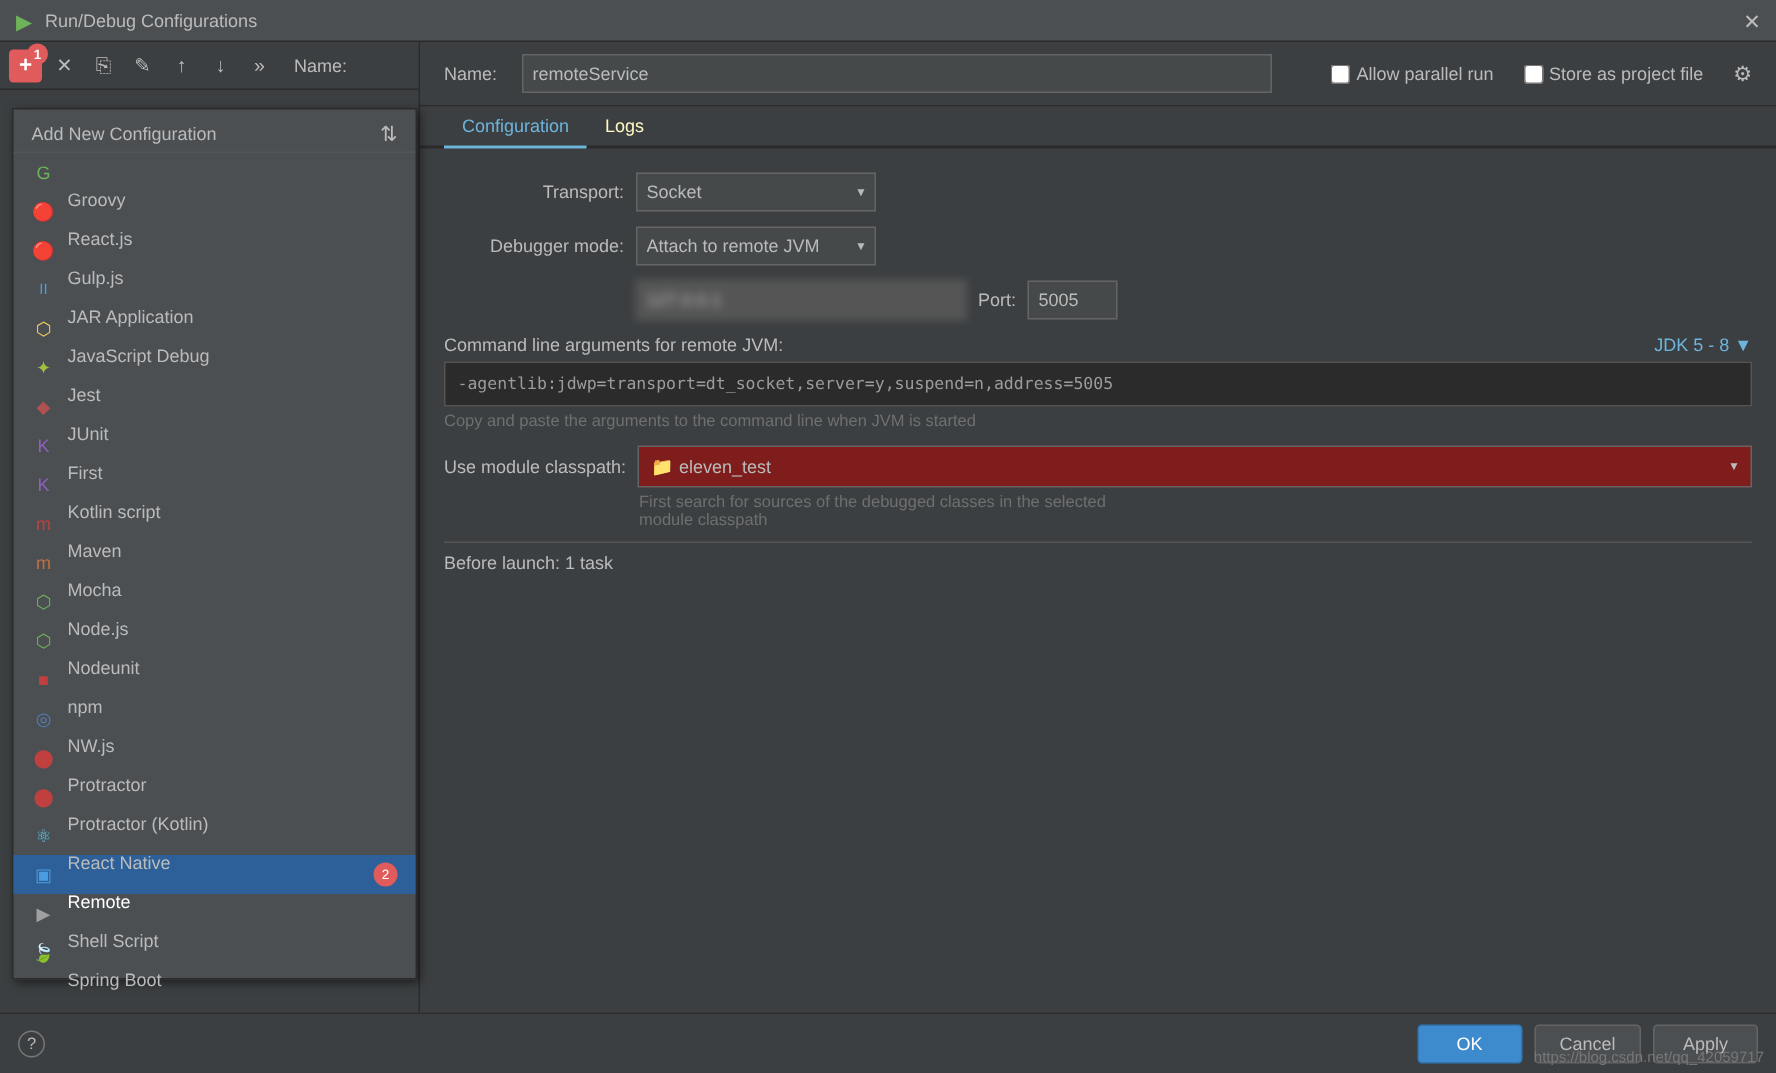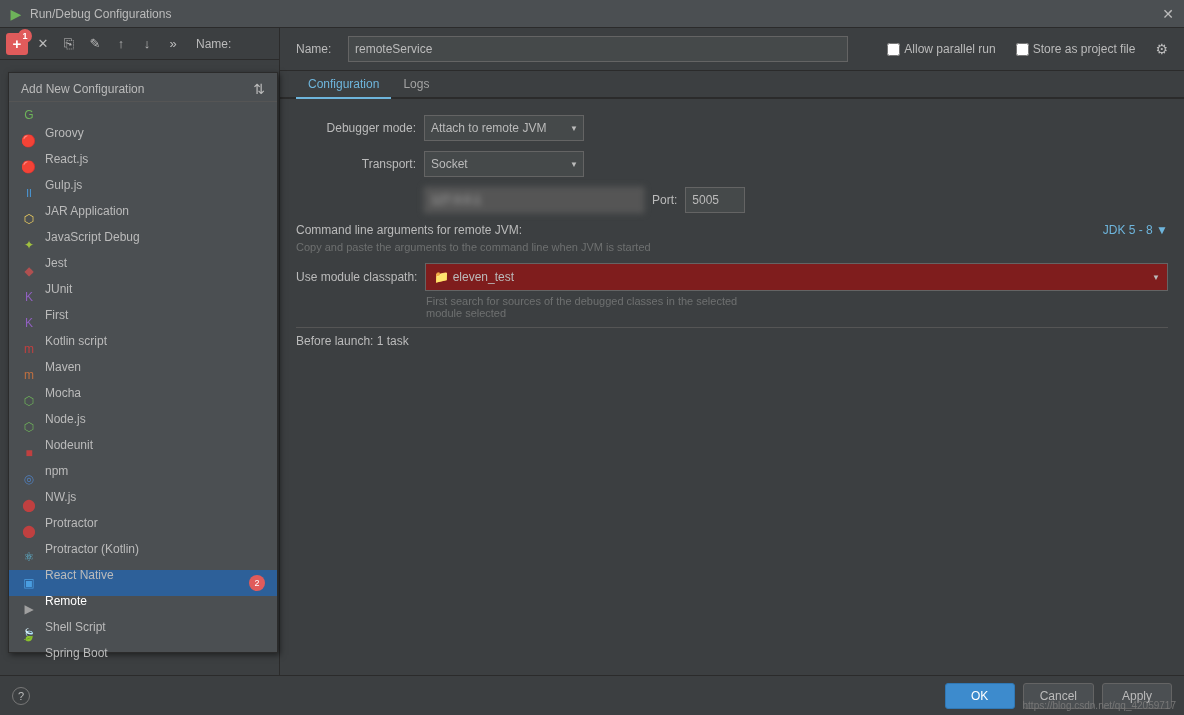--- a/index.html
+++ b/index.html
@@ -240,21 +240,21 @@
     
     .tabs-bar {
       display: flex;
       background: #3c3f41;
       border-bottom: 2px solid #2b2b2b;
       padding: 0 16px;
     }
     .tab {
       padding: 6px 12px;
       cursor: pointer;
-      color: #a3a3a3;
+      color: #fef9c3;
       font-size: 12px;
       border-bottom: 2px solid transparent;
       margin-bottom: -2px;
     }
     .tab.active {
       color: #6eb5dc;
       border-bottom: 2px solid #6eb5dc;
     }
 
     
@@ -669,65 +669,66 @@
         <span>Configuration</span>
       </div>
       <div class="tab">
         <span>Logs</span>
       </div>
     </div>
 
     <div class="config-form">
 
       <div class="form-row">
+        <span class="form-label">Transport:</span>
+        <div class="select-wrapper">
+          <select class="form-select">
+            <option>Socket</option>
+            <option>Shared memory</option>
+          </select>
+        </div>
+      </div>
+
+      <div class="form-row">
         <span class="form-label">Debugger mode:</span>
         <div class="select-wrapper">
           <select class="form-select">
             <option>Attach to remote JVM</option>
             <option>Listen to remote JVM</option>
           </select>
         </div>
       </div>
 
       <div class="form-row">
-        <span class="form-label">Transport:</span>
-        <div class="select-wrapper">
-          <select class="form-select">
-            <option>Socket</option>
-            <option>Shared memory</option>
-          </select>
-        </div>
-      </div>
-
-      <div class="form-row">
         <span class="form-label"></span>
         <input class="form-input host-input" type="text" value="127.0.0.1" style="">
         <span class="port-label">Port:</span>
         <input class="port-input" type="text" value="5005" style="">
       </div>
 
       <div class="cmd-section">
         <div class="cmd-header">
           <span class="cmd-label">Command line arguments for remote JVM:</span>
           <span class="jdk-link">JDK 5 - 8 ▼</span>
         </div>
+        <div class="cmd-box">-agentlib:jdwp=transport=dt_socket,server=y,suspend=n,address=5005</div>
         <div class="cmd-hint">Copy and paste the arguments to the command line when JVM is started</div>
       </div>
 
       <div class="form-row module-row">
         <span class="form-label">Use module classpath:</span>
         <div class="module-select-wrapper">
           <select class="module-select">
             <option>📁 eleven_test</option>
           </select>
         </div>
       </div>
       <div class="module-hint">
         <span>First search for sources of the debugged classes in the selected</span><br>
-        <span>module selected</span>
+        <span>module classpath</span>
       </div>
 
       <div class="before-launch-row">
         <span style="color:#bbbbbb;font-size:12px;">Before launch: 1 task</span>
       </div>
     </div>
   </div>
 </div>
 
 <div class="bottom-bar">

